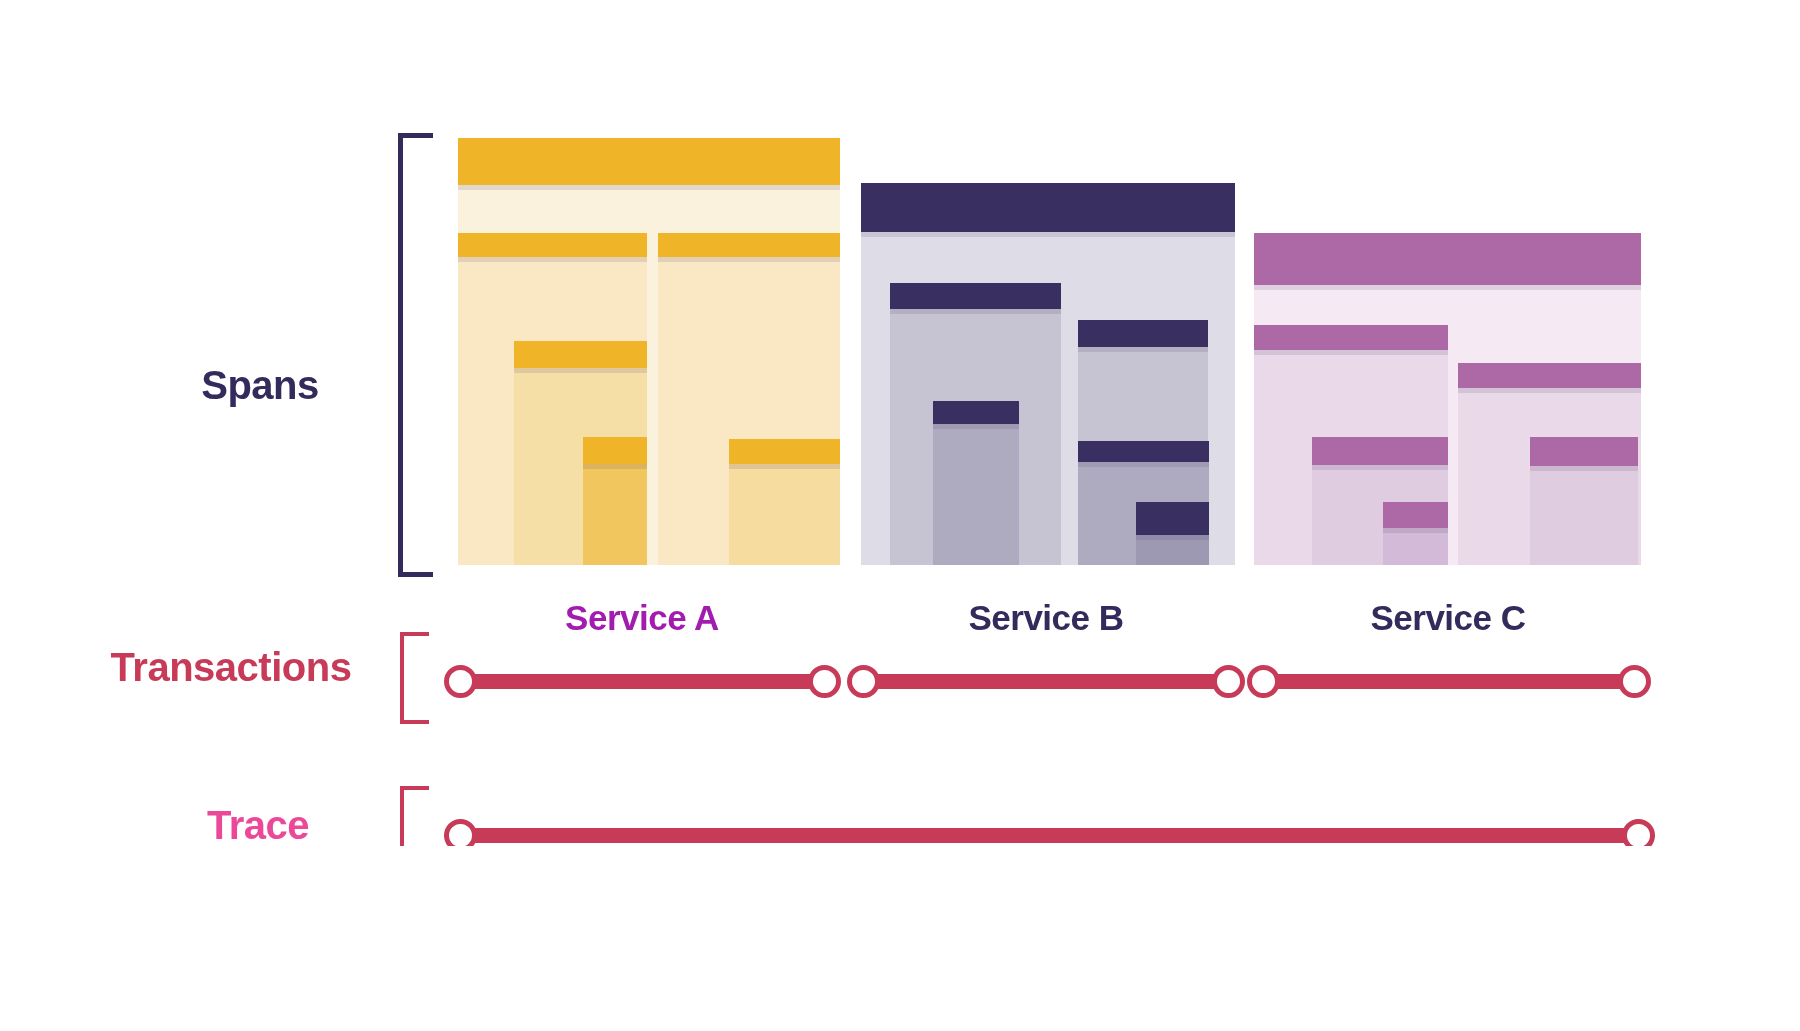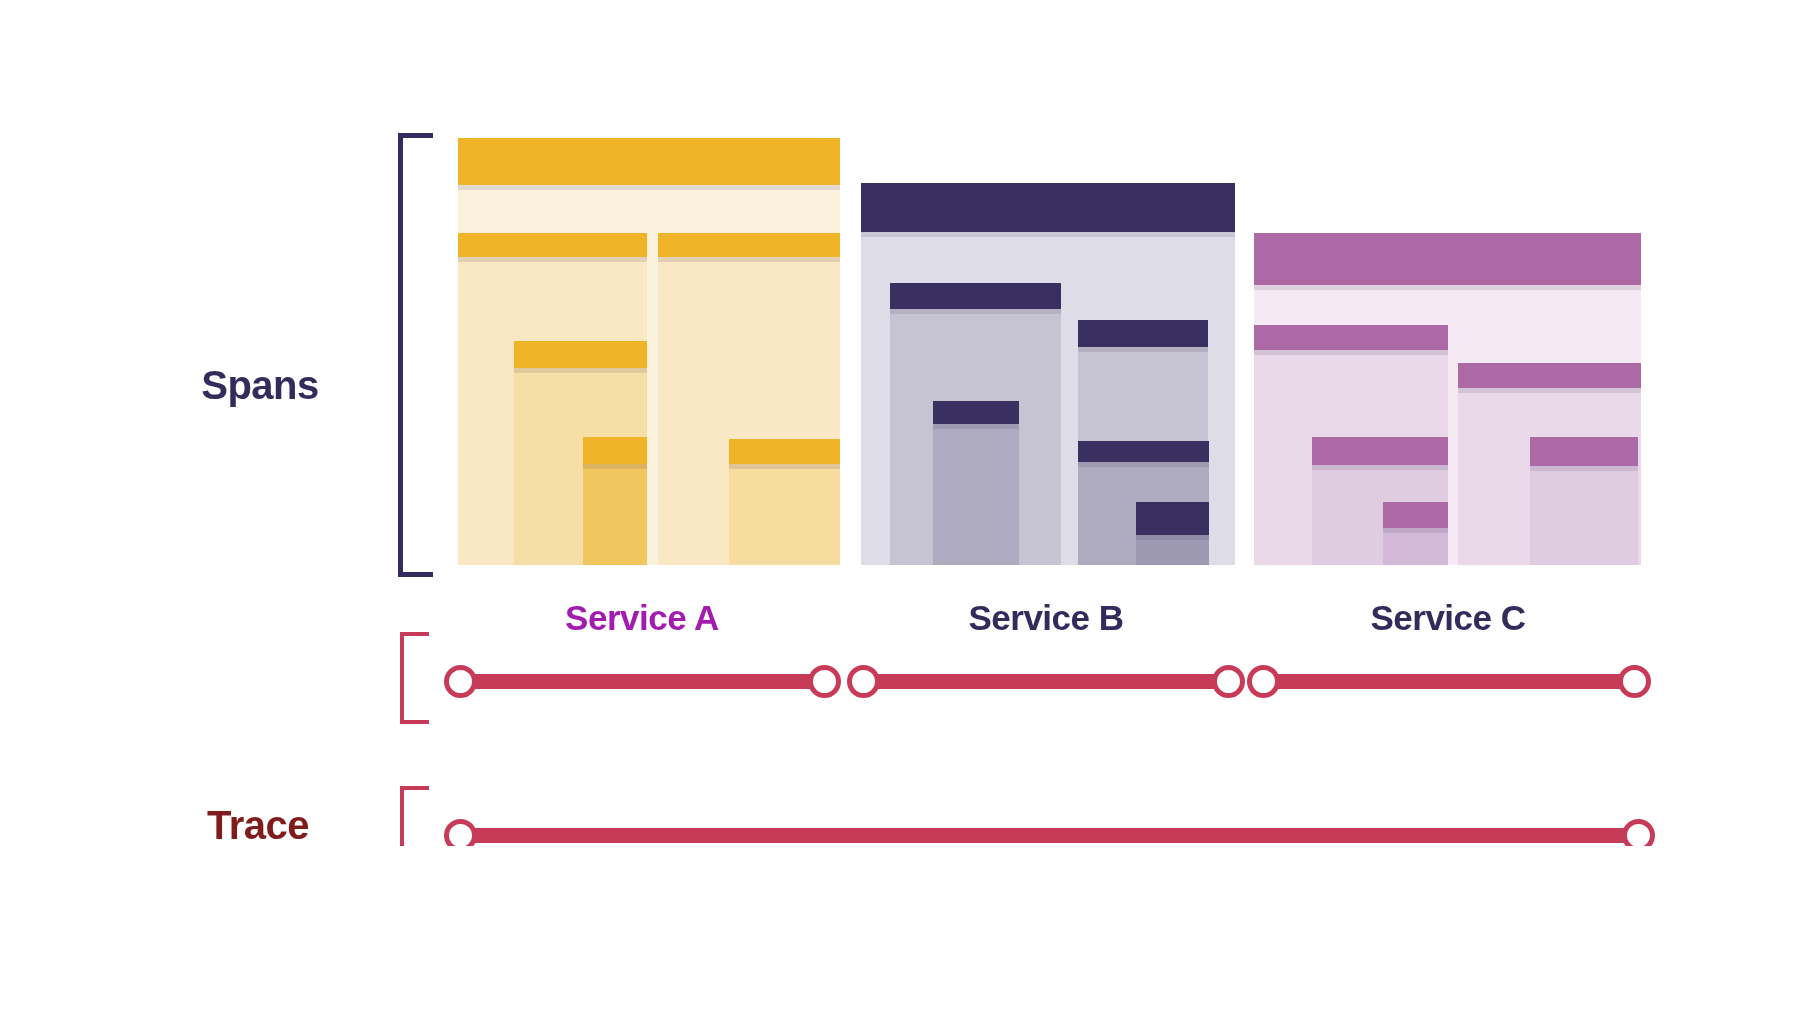--- a/index.html
+++ b/index.html
@@ -31,23 +31,24 @@
     background:#ffffff;box-sizing:border-box;border:5px solid #C73B59;
   }
 </style>
 </head>
 <body>
 
 <div class="canvas">
   <div class="rowlabel" id="label-spans" style="color: rgb(51, 43, 92);">Spans</div>
   <div class="bracket" id="bracket-spans" style="border-color: rgb(51, 43, 92);"></div>
 
+  <div class="rowlabel" id="label-transactions" style="color: rgb(199, 59, 89);">Transactions</div>
   <div class="bracket" id="bracket-transactions" style="border-color: rgb(199, 59, 89);"></div>
 
-  <div class="rowlabel" id="label-trace" style="color: #7f1d1d;">Trace</div>
+  <div class="rowlabel" id="label-trace" style="color: #ec4899;">Trace</div>
   <div class="bracket" id="bracket-trace" style="border-color: rgb(199, 59, 89);"></div>
 
   <div id="blocks-layer">
       <div class="service-block" style="left: 458px; top: 138px; width: 382px; height: 427px;">
         <div class="rect" style="left: 0px; top: 47px; width: 382px; height: 380px; background: rgb(251, 242, 222);"></div>
         <div class="rect bar" style="left: 0px; top: 0px; width: 382px; height: 47px; background: rgb(240, 180, 41);"></div>
         <div class="rect" style="left: 0px; top: 119px; width: 189px; height: 308px; background: rgb(250, 232, 196);"></div>
         <div class="rect bar" style="left: 0px; top: 95px; width: 189px; height: 24px; background: rgb(240, 180, 41);"></div>
         <div class="rect" style="left: 200px; top: 119px; width: 182px; height: 308px; background: rgb(250, 232, 196);"></div>
         <div class="rect bar" style="left: 200px; top: 95px; width: 182px; height: 24px; background: rgb(240, 180, 41);"></div>

